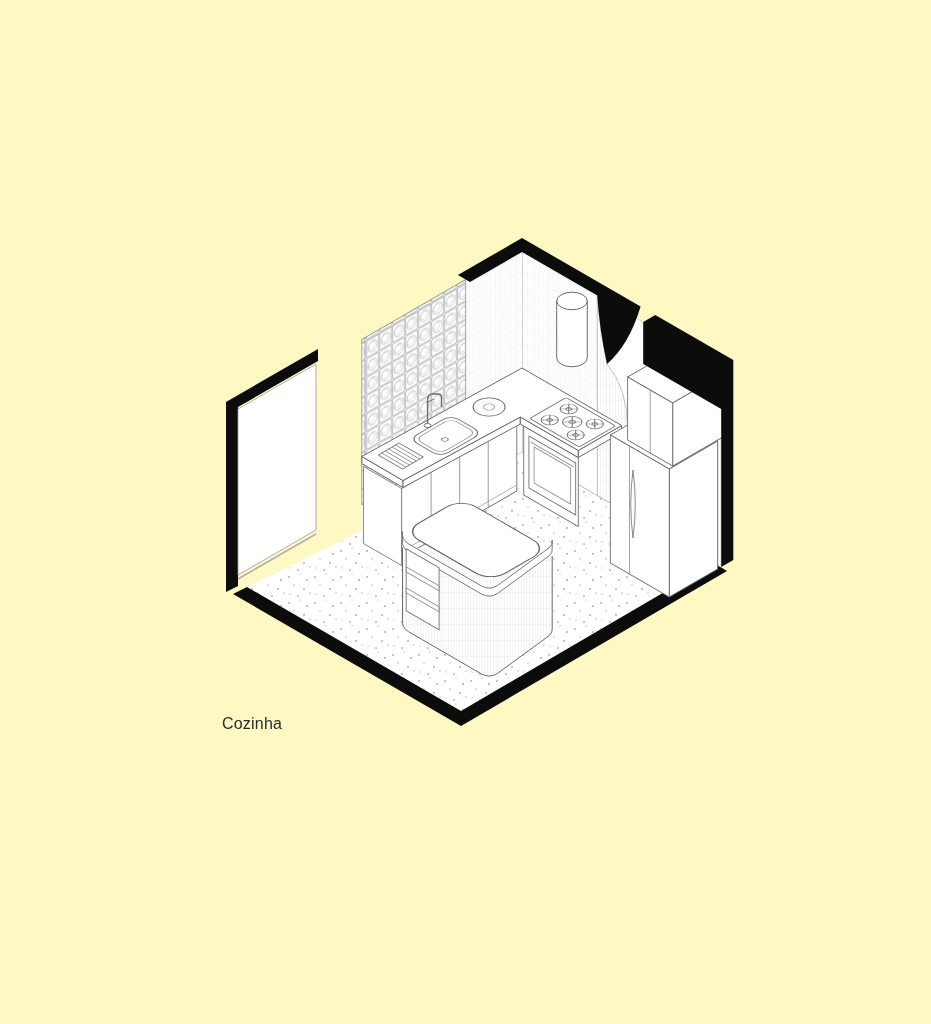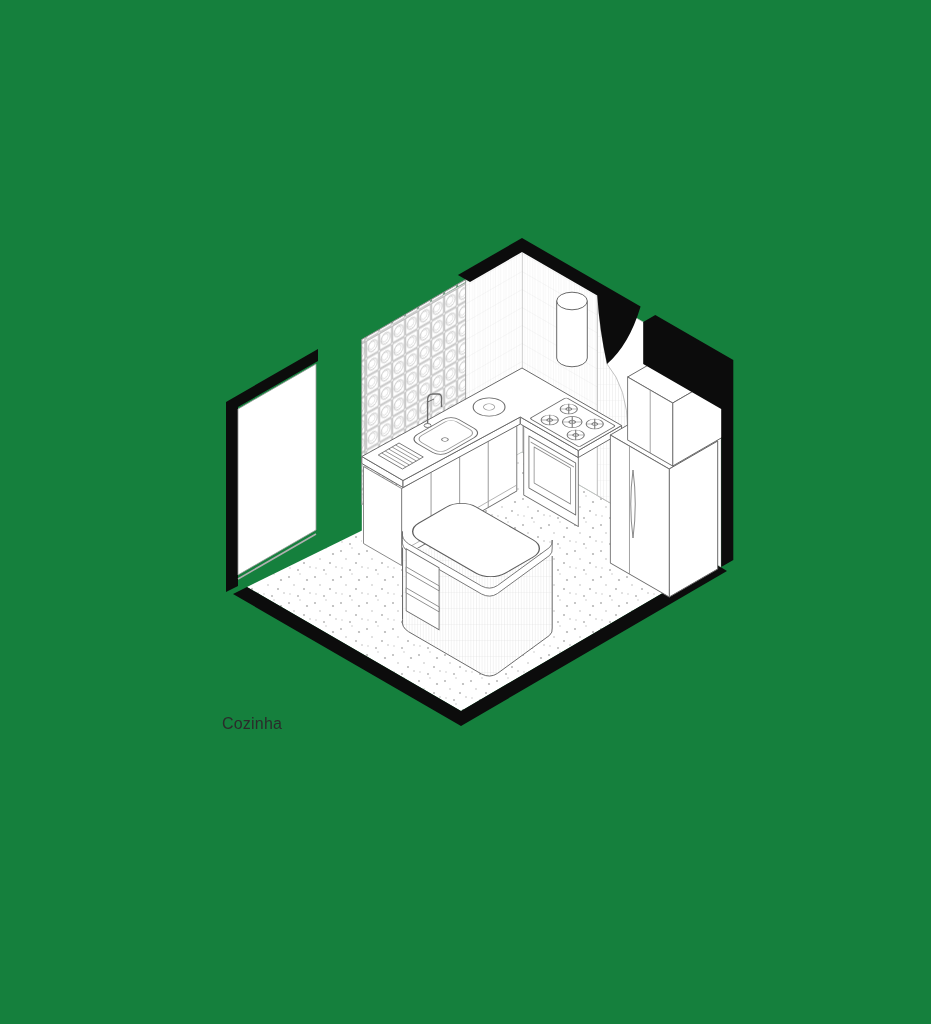--- a/index.html
+++ b/index.html
@@ -1,16 +1,16 @@
 <!DOCTYPE html>
 <html><head>
 <meta charset="utf-8">
 <style>
   html,body{margin:0;padding:0;background:#ffffff;}
-  .page{position:relative;width:931px;height:1024px;background:#15803d;overflow:hidden;
+  .page{position:relative;width:931px;height:1024px;background:#fef9c3;overflow:hidden;
         font-family:"Liberation Sans", sans-serif;}
   svg{position:absolute;left:0;top:0;}
   .room-label{font-family:"Liberation Sans", sans-serif;font-size:16px;fill:#2b2b2b;letter-spacing:.2px;}
 </style>
 </head>
 <body>
 
 <div class="page">
 <svg width="931" height="1024" viewBox="0 0 931 1024">
   <defs>

